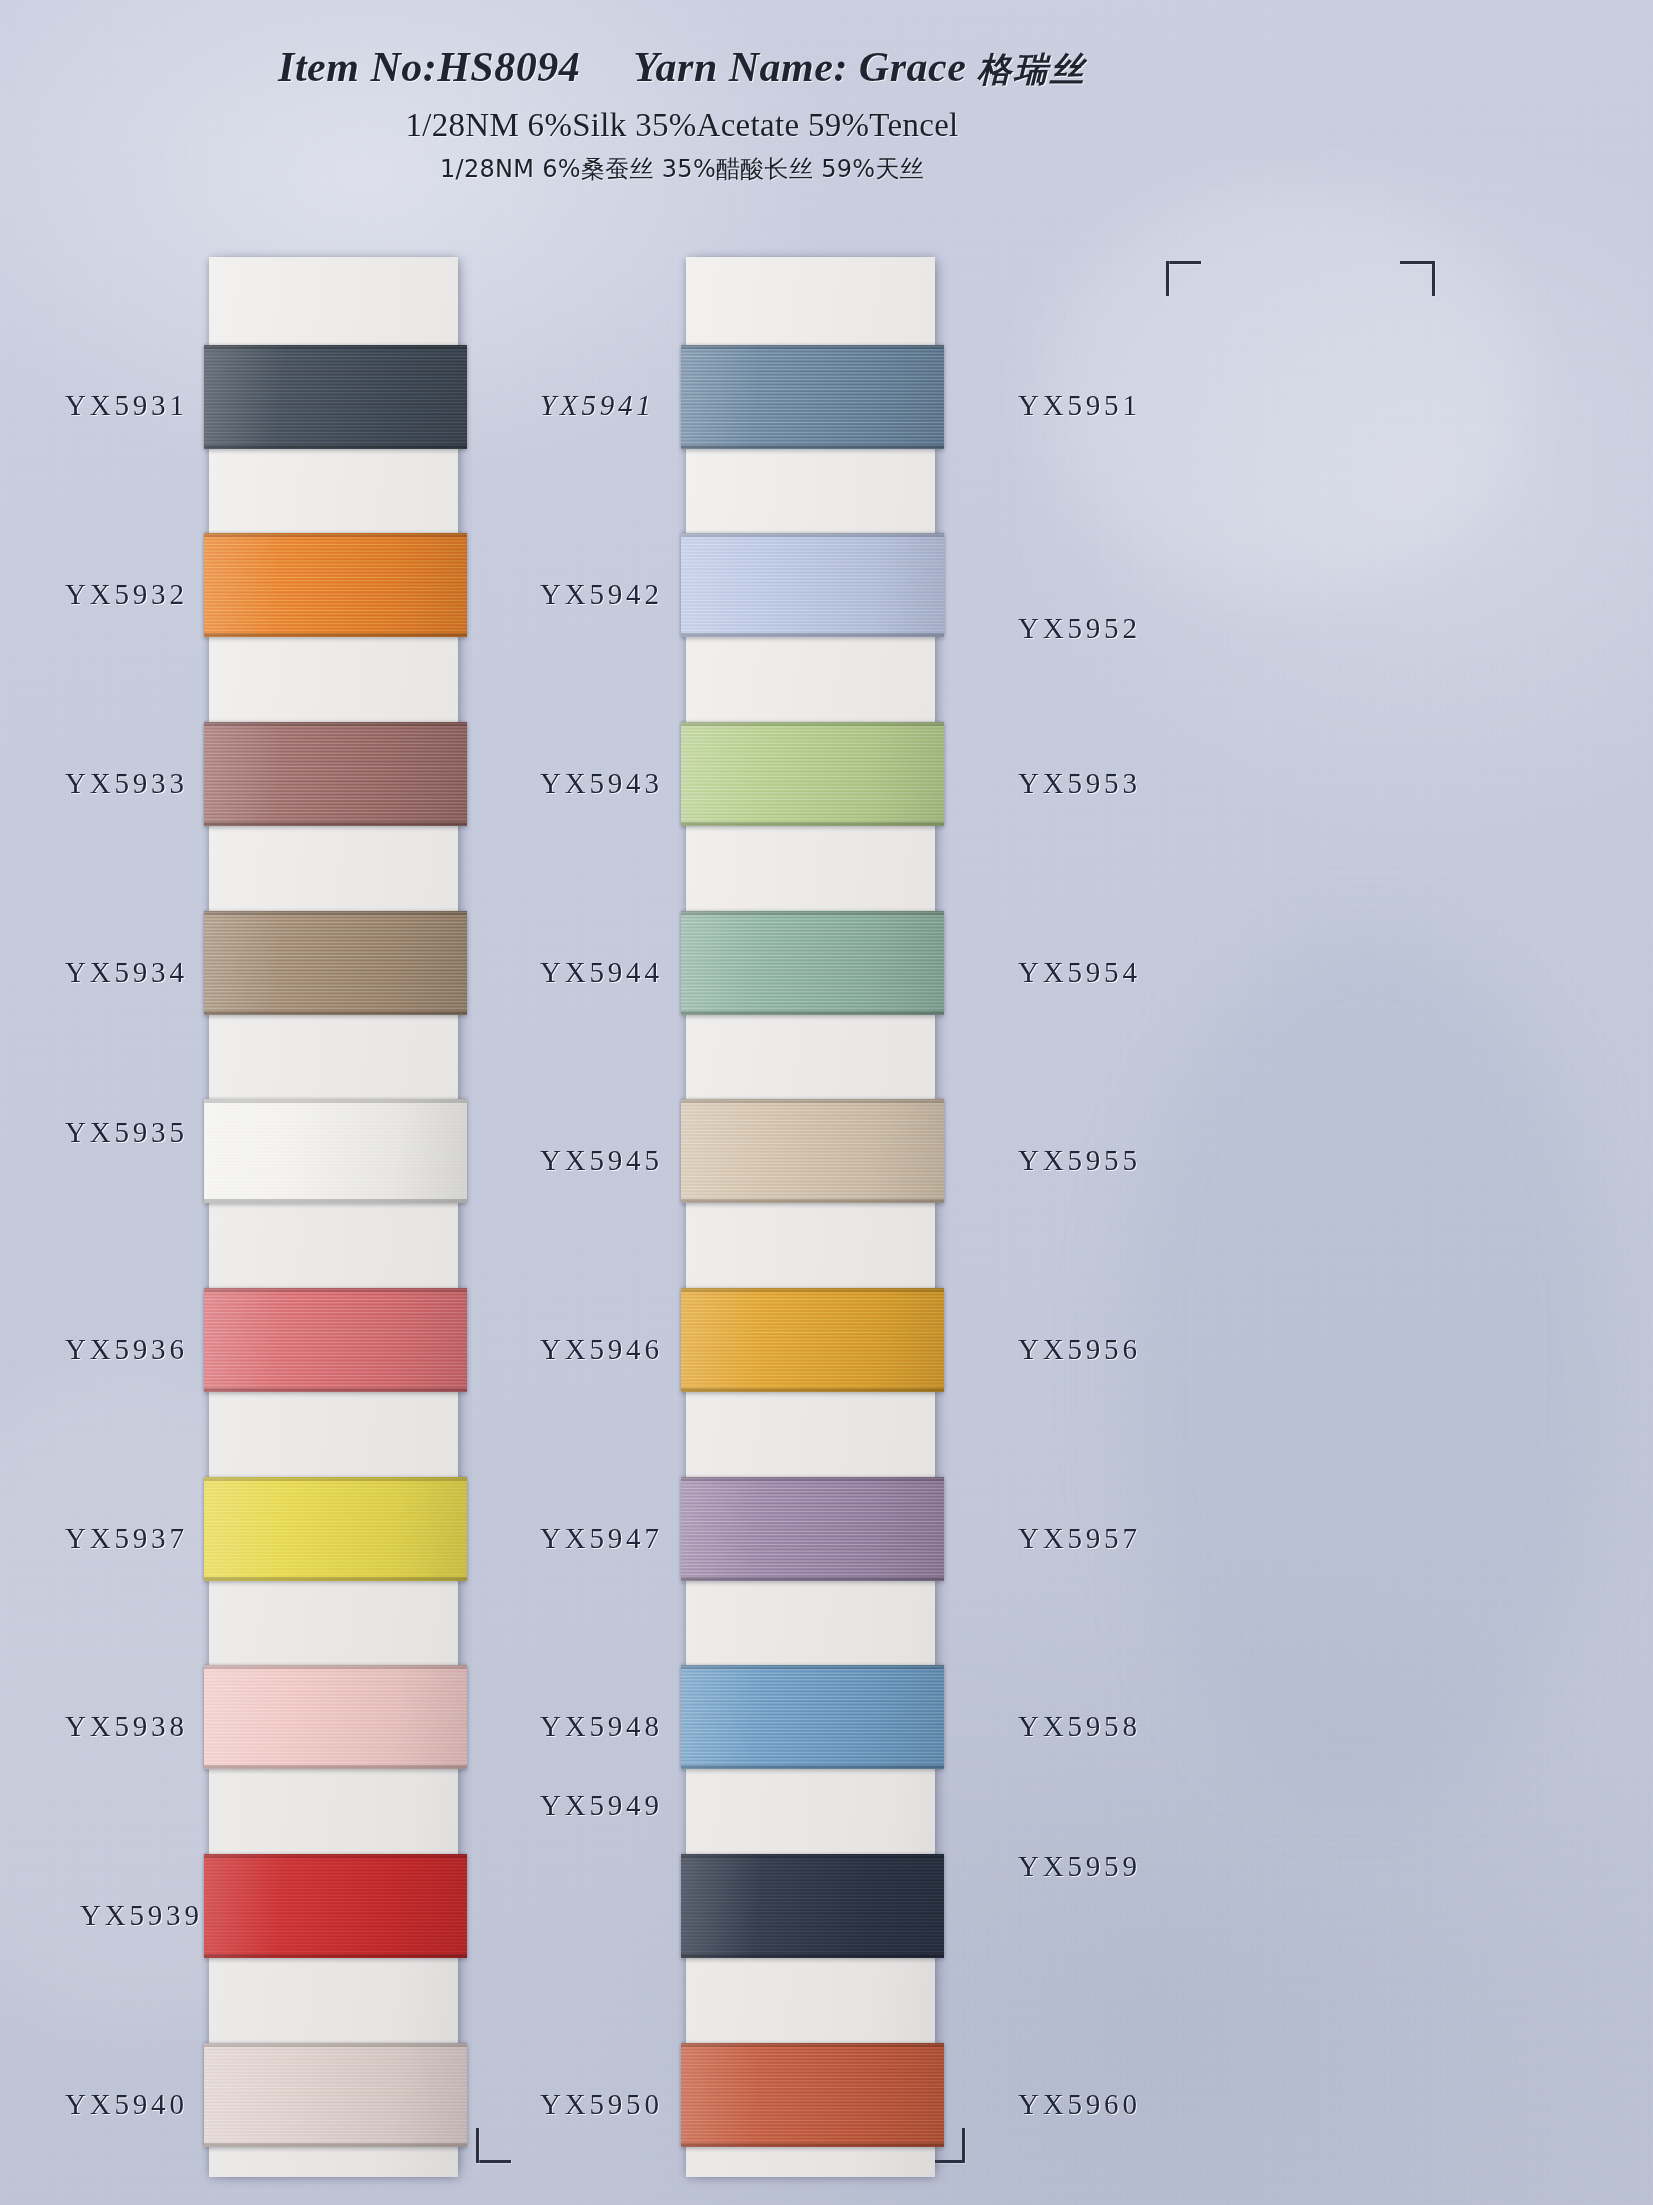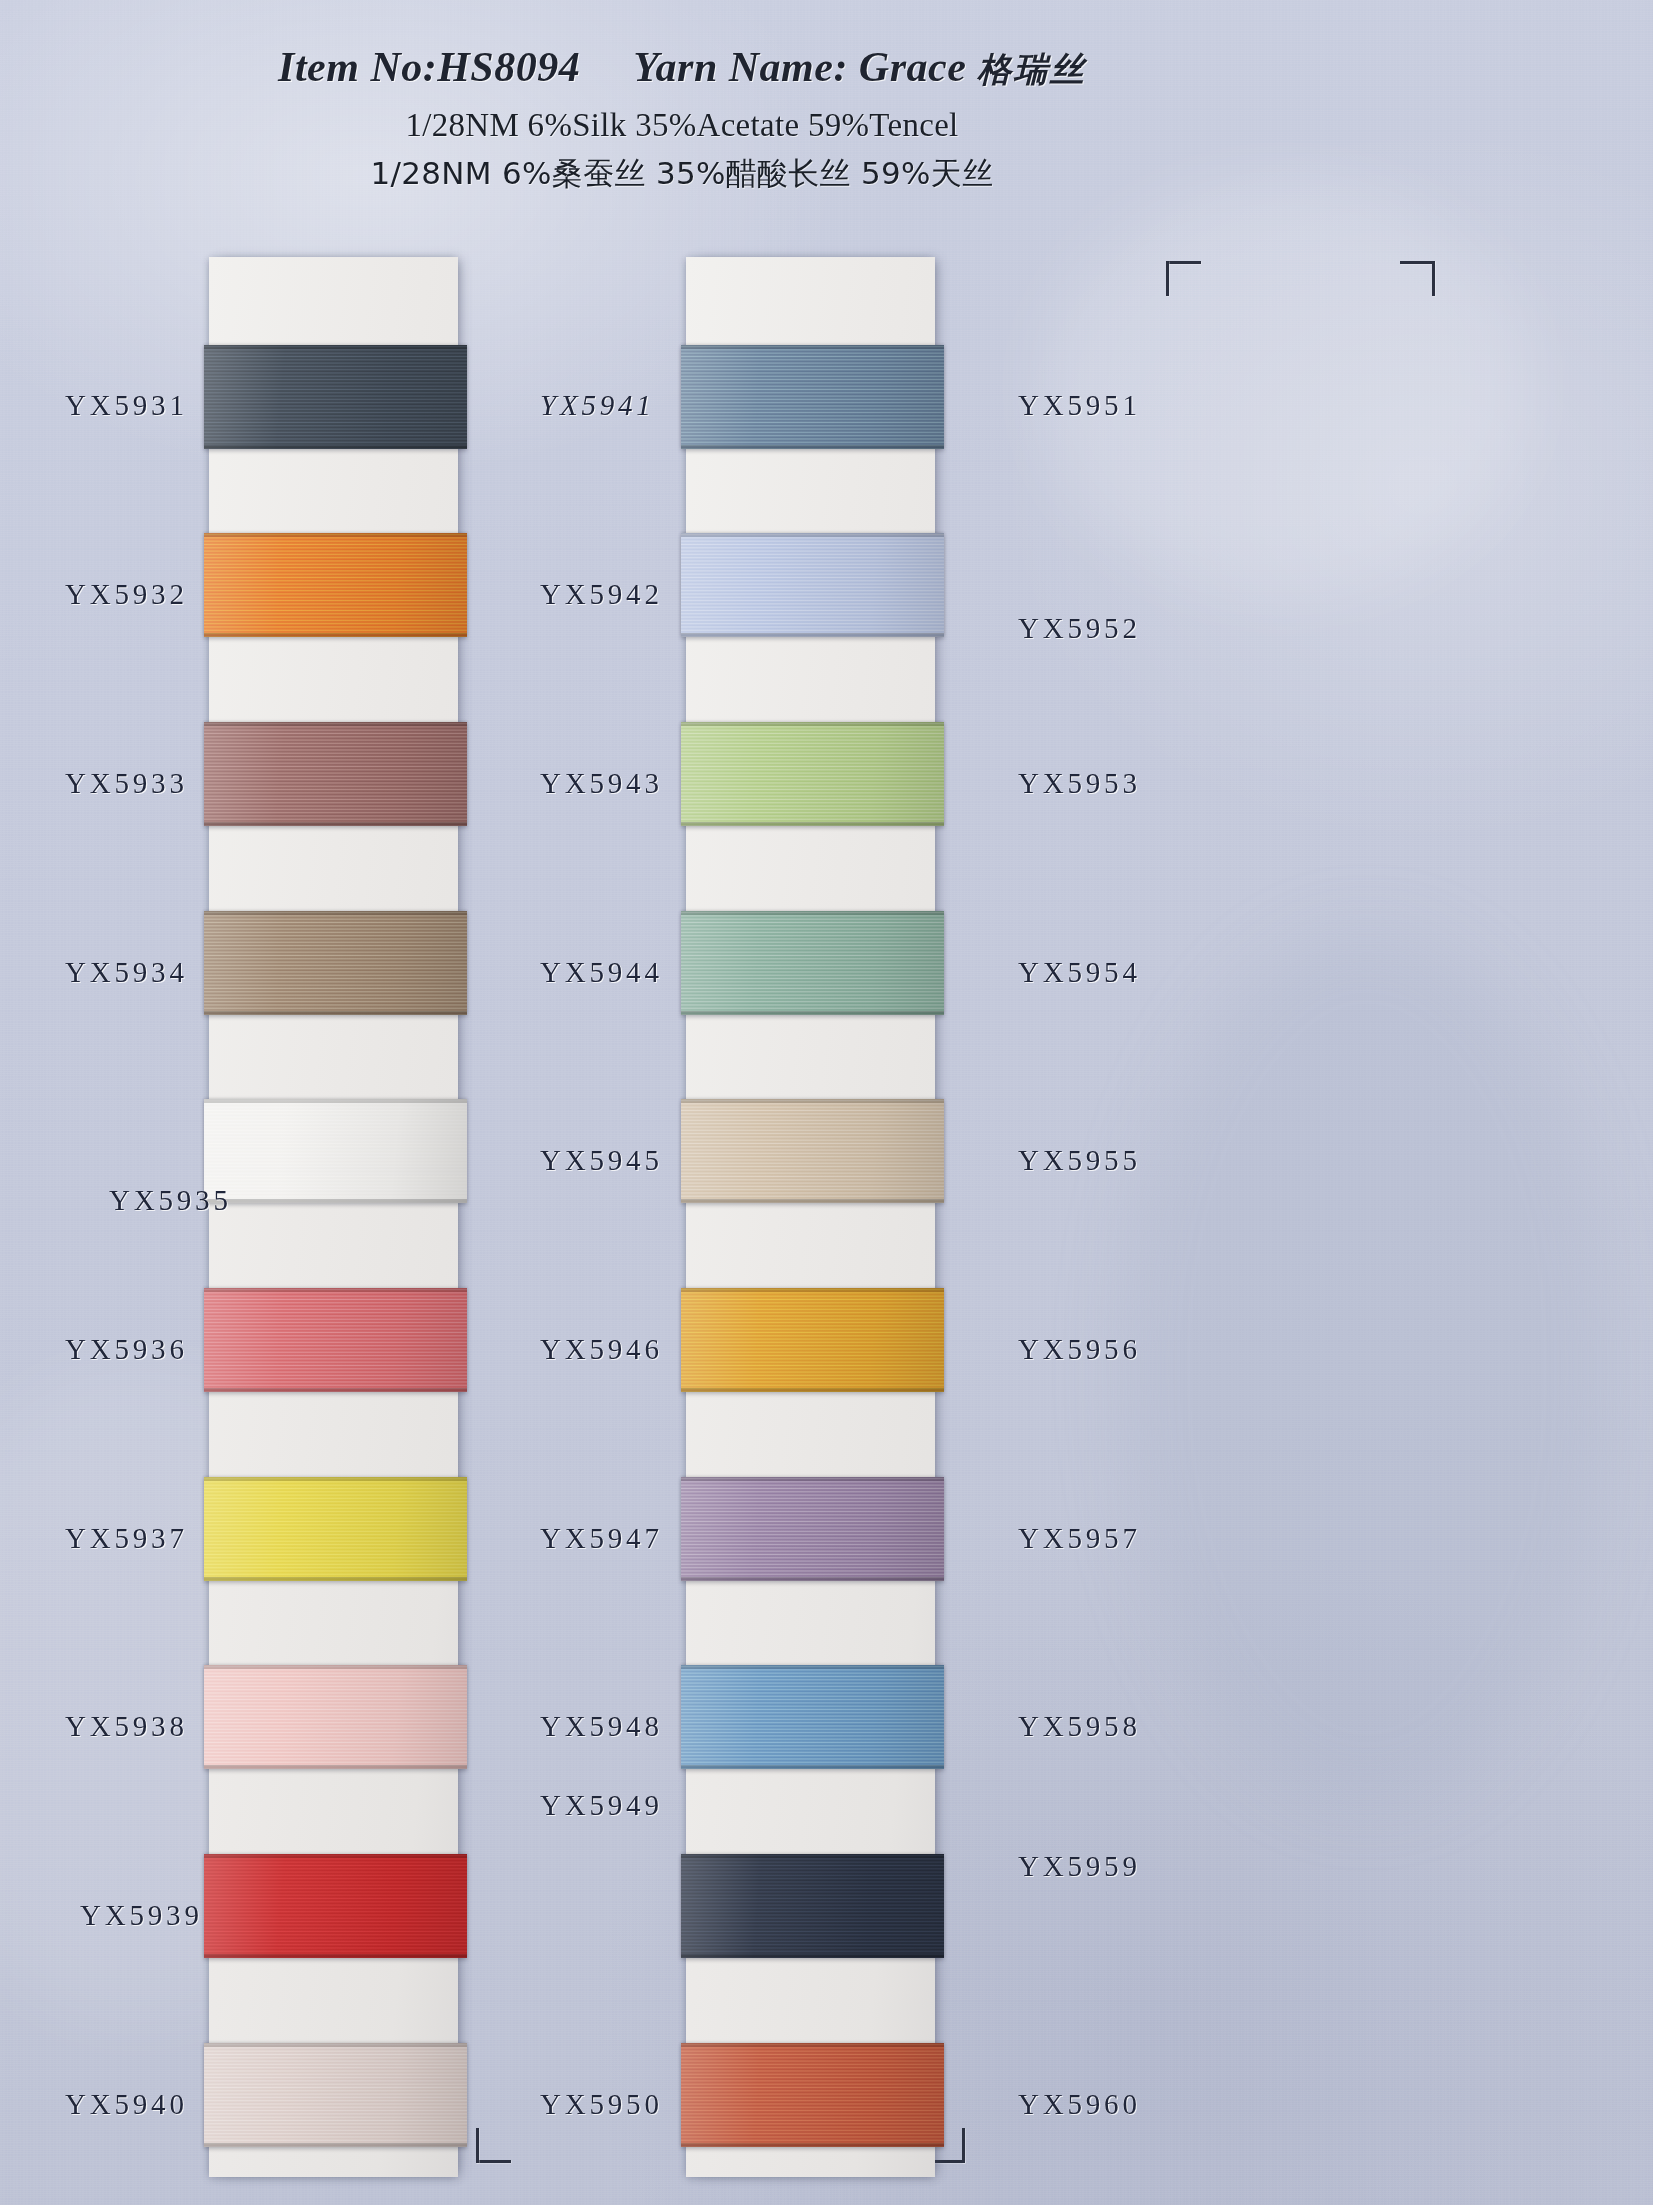--- a/index.html
+++ b/index.html
@@ -41,21 +41,21 @@
   }
   .h-line1 .gap{display:inline-block;width:53px;}
   .h-cn{font-family:"DejaVu Sans", sans-serif;font-style:italic;font-weight:bold;font-size:34px;letter-spacing:2.2px;}
   .h-line2,.h-line3{
     font-family:Liberation Serif, serif;
     font-size:33px;letter-spacing:0.3px;color:#1b2029;font-weight:400;
     text-shadow:0.8px 0.8px 0 rgba(255,255,255,.62);
     white-space:nowrap;
   }
   .h-line2{margin-top:14.2px;}
-  .h-line3{margin-top:8.8px;font-family:"DejaVu Sans", sans-serif;font-size:31px;}
+  .h-line3{margin-top:8.8px;font-family:"DejaVu Sans", sans-serif;font-size:24px;}
 
   
   .regmark{position:absolute;width:35px;height:35px;pointer-events:none;}
   .regmark i{position:absolute;background:#2b3040;box-shadow:0.5px 0.5px 0 rgba(255,255,255,.55);}
   .regmark.tl i.h{left:0;top:0;width:35px;height:3.3px;}
   .regmark.tl i.v{left:0;top:0;width:3.3px;height:35px;}
   .regmark.tr i.h{right:0;top:0;width:35px;height:3.3px;}
   .regmark.tr i.v{right:0;top:0;width:3.3px;height:35px;}
   .regmark.bl i.h{left:0;bottom:0;width:35px;height:3.3px;}
   .regmark.bl i.v{left:0;bottom:0;width:3.3px;height:35px;}
@@ -215,21 +215,21 @@
           <div class="threads"></div>
           <div class="sheen"></div>
           <div class="topedge"></div>
           <div class="botedge"></div>
         </div>
       </div>
   <div class="lbl" style="top: 389px;">YX5931</div>
       <div class="lbl" style="top: 578px;">YX5932</div>
       <div class="lbl" style="top: 767px;">YX5933</div>
       <div class="lbl" style="top: 956px;">YX5934</div>
-      <div class="lbl" style="top: 1184px; margin-left: 44px;">YX5935</div>
+      <div class="lbl" style="top: 1116px;">YX5935</div>
       <div class="lbl" style="top: 1333px;">YX5936</div>
       <div class="lbl" style="top: 1522px;">YX5937</div>
       <div class="lbl" style="top: 1710px;">YX5938</div>
       <div class="lbl" style="top: 1899px; margin-left: 15px;">YX5939</div>
       <div class="lbl" style="top: 2088px;">YX5940</div>
     </div>
 
   <div class="col2">
     <div class="strip" id="strip-2">
         <div class="yarn" style="top: 88px; height: 104px;">

